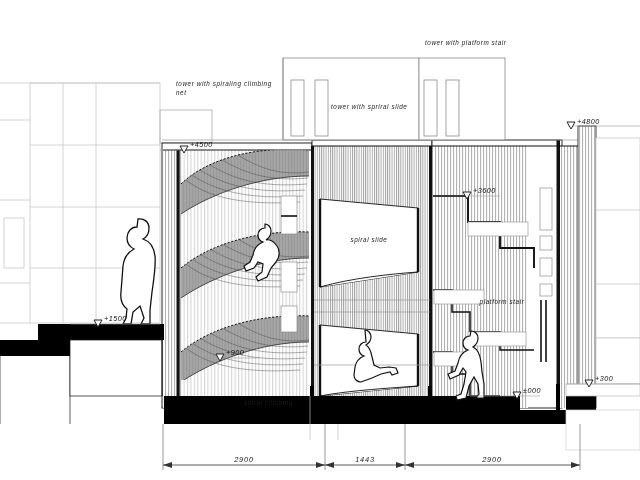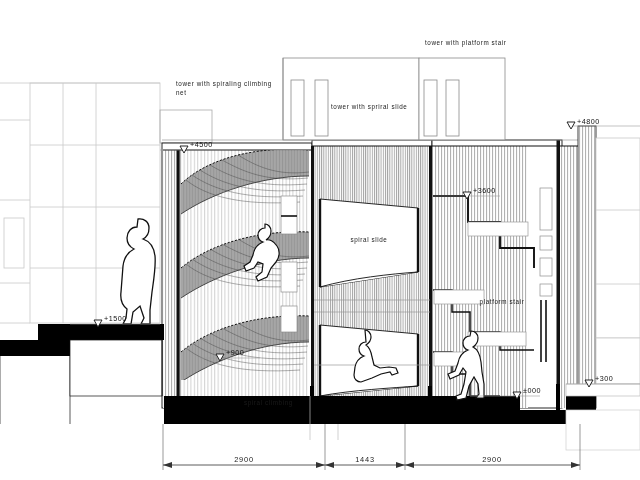--- a/index.html
+++ b/index.html
@@ -1,18 +1,18 @@
 <!DOCTYPE html>
 <html><head>
 <meta charset="utf-8">
 <style>
   html,body{margin:0;padding:0;background:#ffffff;}
   body{width:640px;height:480px;overflow:hidden;
        font-family:"Liberation Sans","DejaVu Sans",sans-serif;color:#111;}
-  #stage{position:relative;width:640px;height:460px;background:#d946ef;}
+  #stage{position:relative;width:640px;height:460px;background:#d946ef;font-style:italic;}
   svg{display:block;}
   .lbl{font-size:6.3px;letter-spacing:.6px;fill:#1a1a1a;}
   .lvl{font-size:7.2px;letter-spacing:.5px;fill:#111;}
   .dim{font-size:7.4px;letter-spacing:.8px;fill:#222;}
 </style>
 </head>
 <body>
 
 <div id="stage">
 <svg width="640" height="480" viewBox="0 0 640 480">

